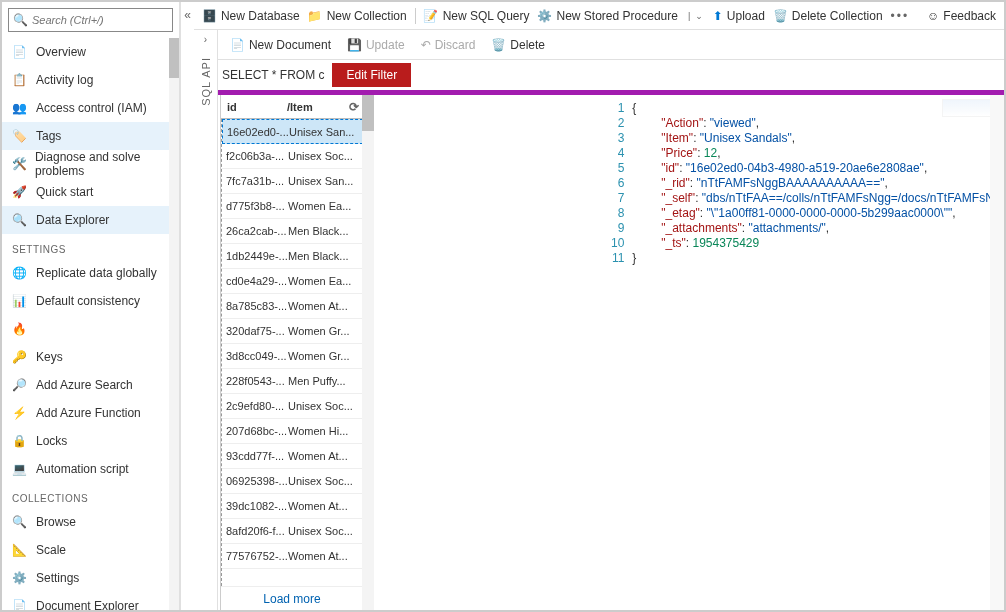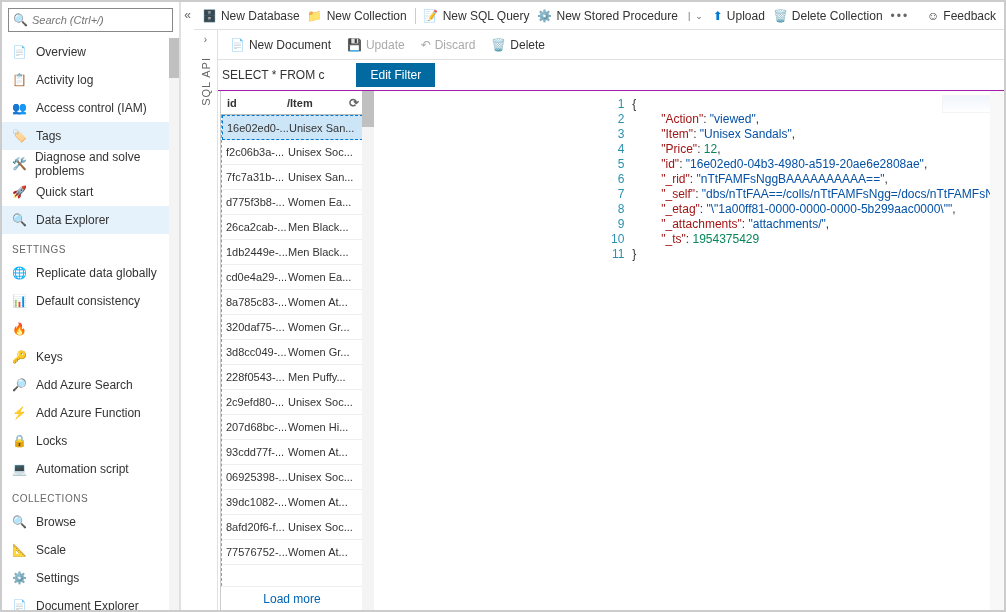--- a/index.html
+++ b/index.html
@@ -41,25 +41,25 @@
 .tabbar { height: 30px; display: flex; align-items: flex-end; border-bottom: 1px solid #e0e0e0; background: #f7f7f7; padding-left: 20px; }
 .tab { height: 28px; padding: 0 12px; display: flex; align-items: center; gap: 8px; background: #fff; border: 1px solid #e0e0e0; border-bottom: 1px solid #fff; font-size: 12px; margin-bottom: -1px; }
 .tab .x { color: #888; cursor: pointer; font-size: 11px; }
 .subtoolbar { height: 30px; border-bottom: 1px solid #e0e0e0; display: flex; align-items: center; padding: 0 12px; gap: 16px; font-size: 12px; }
 .subtoolbar .sbtn { display: flex; align-items: center; gap: 4px; cursor: pointer; }
 .subtoolbar .sbtn.disabled { color: #aaa; cursor: default; }
 .subtoolbar .sbtn .si { font-size: 12px; }
 
 .querybar { height: 30px; display: flex; align-items: center; padding: 0 4px 0 4px; font-size: 12px; }
 .querybar .qtext { flex: 1; padding-left: 0; }
-.edit-filter-btn { background: #0369a1; color: #fff; height: 24px; padding: 0 14px; display: flex; align-items: center; cursor: pointer; font-size: 12px; }
+.edit-filter-btn { background: #b91c1c; color: #fff; height: 24px; padding: 0 14px; display: flex; align-items: center; cursor: pointer; font-size: 12px; }
 .querybar .lead { width: 0; }
 
 
-.twopane { flex: 1; display: flex; border-top: 1px solid #a21caf; min-height: 0; }
+.twopane { flex: 1; display: flex; border-top: 5px solid #a21caf; min-height: 0; }
 .listpane { width: 144px; border-right: 1px solid #ccc; border-left: 1px solid #ccc; display: flex; flex-direction: column; position: relative; margin-left: 2px;}
 .listpane-wrap { position: relative; flex: 1; display: flex; min-height: 0; }
 .listpane-col { position: absolute; top: 0; bottom: 0; left: 144px; width: 12px; background: #f4f4f4; }
 .listpane-thumb { position: absolute; left: 144px; top: 0; width: 12px; height: 36px; background: #c0c0c0; }
 .listhead { height: 24px; display: flex; align-items: center; border-bottom: 1px solid #bbb; font-weight: 600; font-size: 11px; }
 .listhead .cid { width: 66px; padding-left: 6px; }
 .listhead .citem { flex: 1; }
 .listhead .refresh { width: 18px; text-align: center; color: #666; cursor: pointer; font-size: 12px; }
 .listbody { flex: 1; overflow: hidden; border: 1px dashed #999; border-top: none; border-bottom: none; border-right: none;}
 .row { height: 25px; display: flex; align-items: center; border-bottom: 1px solid #eee; font-size: 11px; cursor: pointer; padding-left: 4px; }
@@ -240,21 +240,21 @@
           <span class="lead"></span>
           <span class="qtext">SELECT * FROM c</span>
           <div class="edit-filter-btn">
               <span>Edit Filter</span>
             </div>
           <div style="flex:3"></div>
         </div>
 
         <style>
           .querybar{padding-left: 2px;}
-          .querybar .qtext{flex:0 0 auto; padding-left: 2px; padding-right: 32px;}
+          .querybar .qtext{flex:0 0 auto; padding-left: 2px; padding-right: 8px;}
         </style>
 
         <div class="twopane">
           <div class="listpane-wrap">
             <div class="listpane">
               <div class="listhead">
                 <span class="cid">id</span>
                 <span class="citem">/Item</span>
                 <span class="refresh">⟳</span>
               </div>

